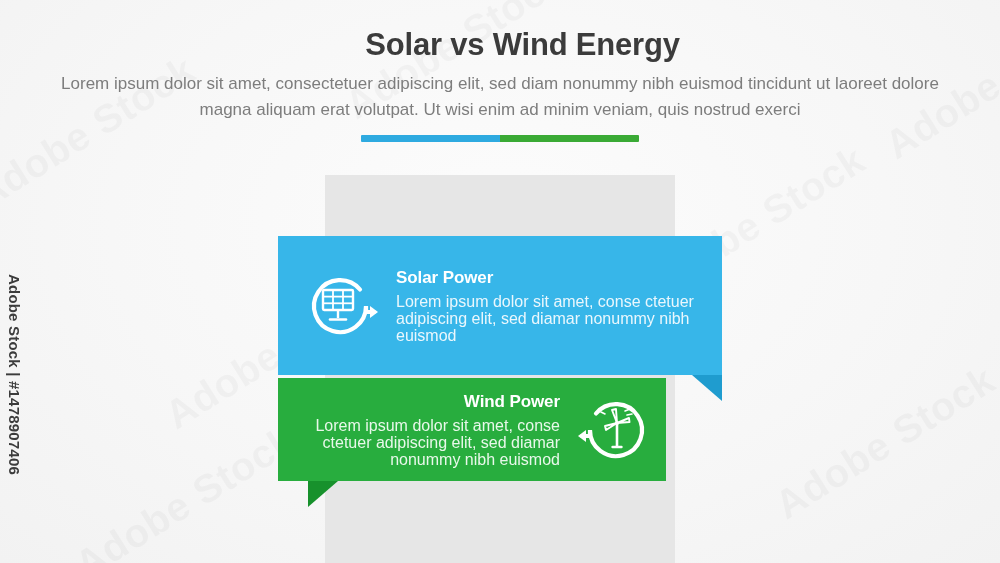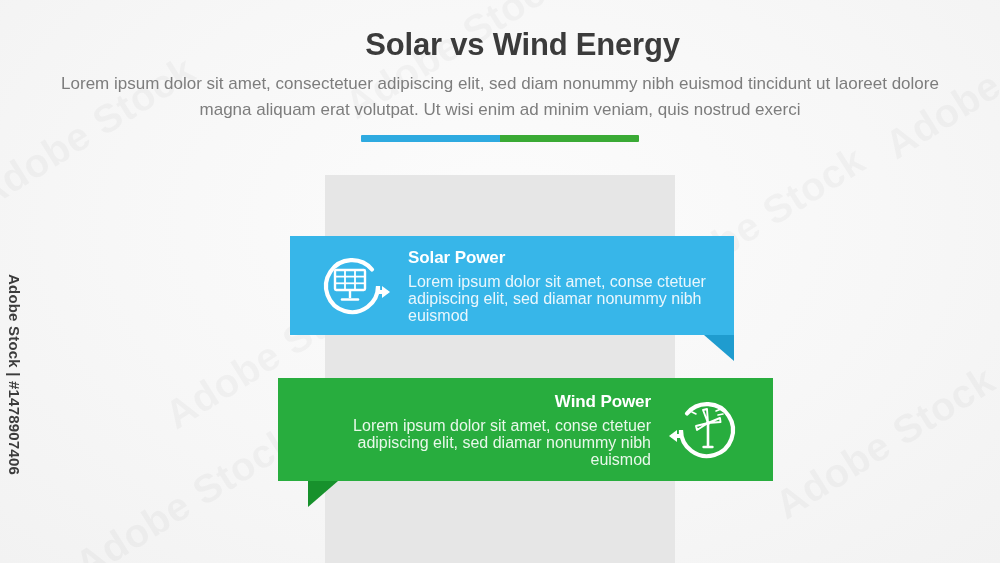--- a/index.html
+++ b/index.html
@@ -98,37 +98,37 @@
     align-items:center;
   }
   .card .tail {
     position:absolute;
     width:0; height:0;
     bottom:-26px;
   }
 
   #card-solar {
     left:278px; top:236px;
-    width:444px; height:99px;
+    width:444px; height:139px;
     background:#37b6e9;
     flex-direction:row;
-    padding-left:16px; padding-right:18px;margin-left:12px;
+    padding-left:16px; padding-right:18px;
   }
   #card-solar .tail {
     right:0;
     border-left:30px solid transparent;
     border-top:26px solid #1f9ccf;
   }
 
   #card-wind {
     left:278px; top:378px;
-    width:495px; height:103px;
+    width:388px; height:103px;
     background:#28ad3e;
     flex-direction:row;
-    padding-left:18px; padding-right:16px;
+    padding-left:18px; 
   }
   #card-wind .tail {
     left:30px;
     border-right:30px solid transparent;
     border-top:26px solid #17912c;
   }
 
   
   .icon-wrap {
     flex:0 0 auto;

